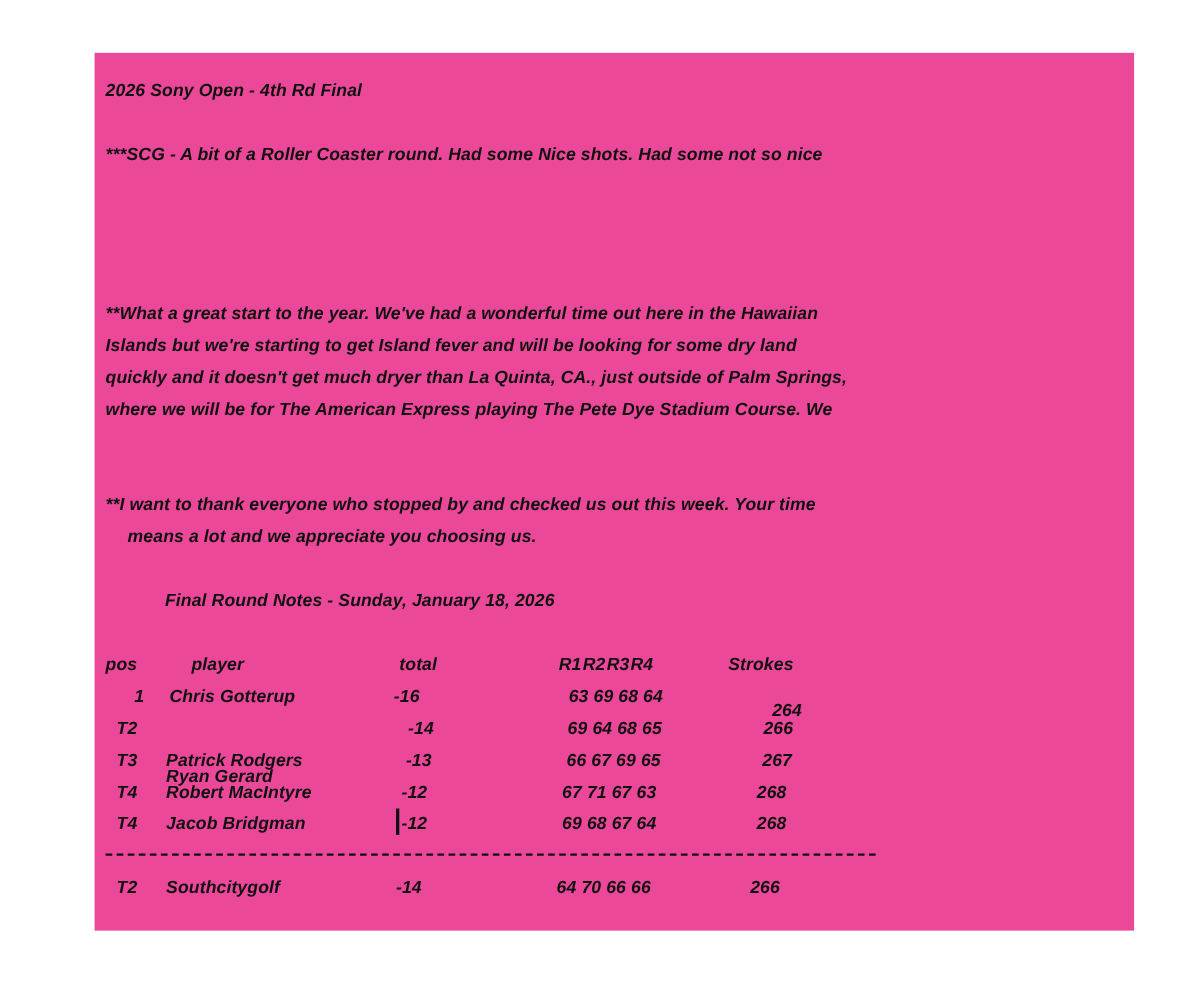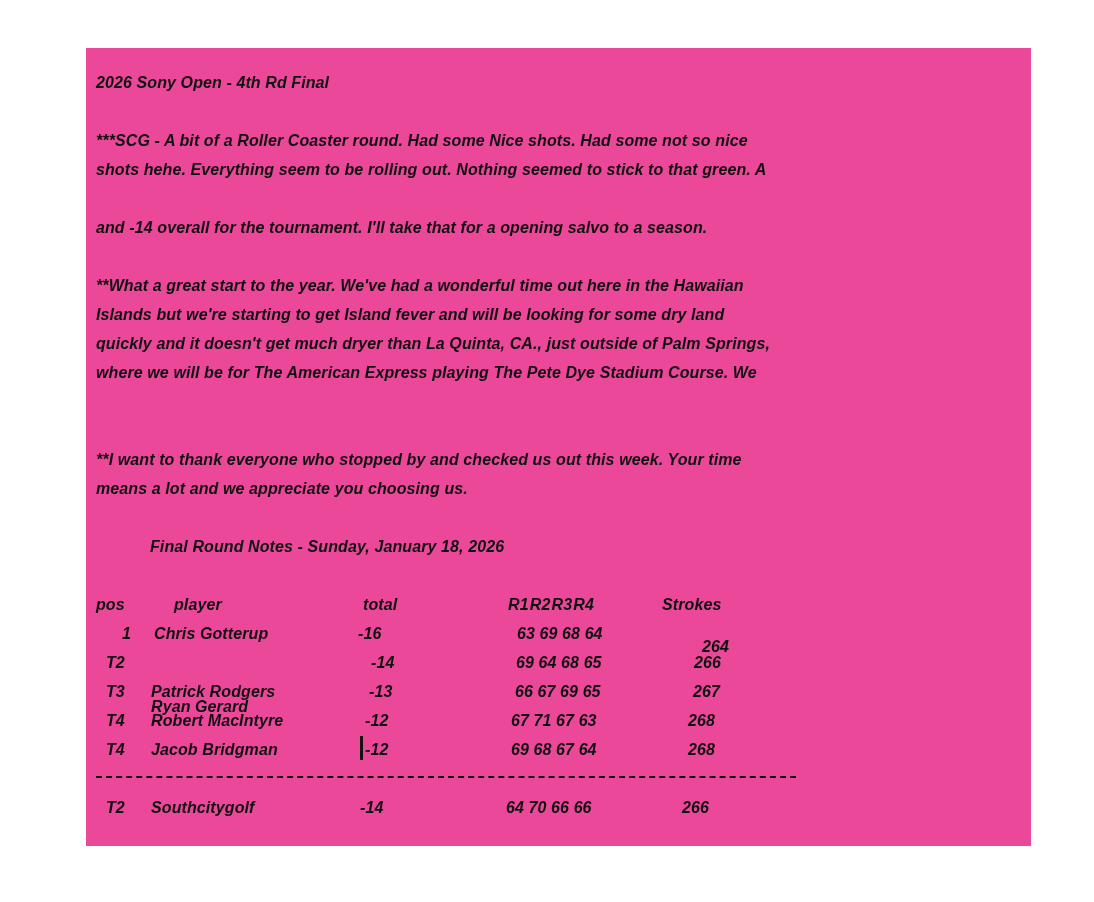--- a/index.html
+++ b/index.html
@@ -54,30 +54,28 @@
     }
   </style>
 </head>
 <body>
 
 <div class="page">
 
   <div class="line" style="top:20px;">2026 Sony Open - 4th Rd Final</div>
 
   <div class="line" style="top:78px;">***SCG - A bit of a Roller Coaster round. Had some Nice shots. Had some not so nice</div>
-  <div class="line" style="top:107px;">shots hehe. Everything seem to be rolling out. Nothing seemed to stick to that green. A</div>
-  <div class="line" style="top:165px;">and -14 overall for the tournament. I'll take that for a opening salvo to a season.</div>
 
   <div class="line" style="top:223px;">**What a great start to the year. We've had a wonderful time out here in the Hawaiian</div>
   <div class="line" style="top:281px;">quickly and it doesn't get much dryer than La Quinta, CA., just outside of Palm Springs,</div>
   <div class="line" style="top:252px;">Islands but we're starting to get Island fever and will be looking for some dry land</div>
   <div class="line" style="top:310px;">where we will be for The American Express playing The Pete Dye Stadium Course. We</div>
 
   <div class="line" style="top:397px;">**I want to thank everyone who stopped by and checked us out this week. Your time</div>
-  <div class="line" style="top:426px;">means a lot and we appreciate you choosing us.</div>
+  <div class="line" style="top:426px;margin-left:20px;">means a lot and we appreciate you choosing us.</div>
 
   <div class="line" style="top:484px; left:64px;">Final Round Notes - Sunday, January 18, 2026</div>
 
   <div>
     <div class="cell" style="top:542px; left:10px;">pos</div>
     <div class="cell" style="top:542px; left:88px;">player</div>
     <div class="cell" style="top:542px; left:277px;">total</div>
     <div class="cell" style="top:542px; left:422px; word-spacing:-4px;">R1  R2  R3  R4</div>
     <div class="cell" style="top:542px; left:576px;">Strokes</div>
   </div>

